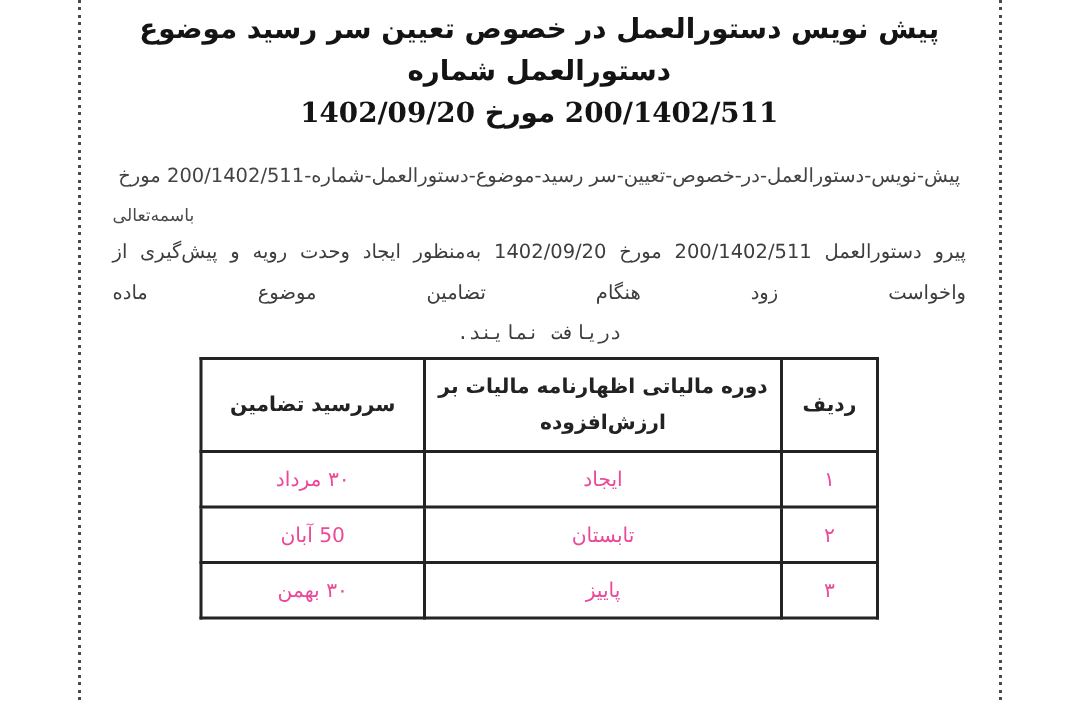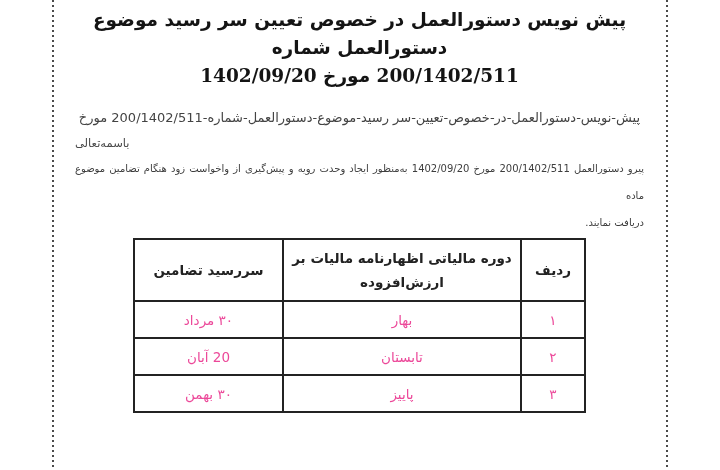--- a/index.html
+++ b/index.html
@@ -23,24 +23,24 @@
     font-family:"DejaVu Serif","Liberation Serif","DejaVu Sans",serif;
   }
   .subtitle{
     margin-top:16px;text-align:center;color:#434343;
     font-size:13px;line-height:23px;
   }
   .basmala{
     margin-top:5px;text-align:left;color:#4a4a4a;font-size:11.5px;line-height:18px;
   }
   .body-par{
-    margin-top:3px;color:#3d3d3d;font-size:10px;line-height:27px;
+    margin-top:3px;color:#3d3d3d;font-size:13px;line-height:27px;
   }
   .jline{text-align:justify;text-align-last:justify;}
-  .lline{text-align:right;}
+  .lline{text-align:center;font-family:Liberation Mono, monospace;}
   table.due-table{
     margin:2px auto 0 auto;border-collapse:collapse;direction:rtl;table-layout:fixed;width:451px;
   }
   table.due-table th,table.due-table td{
     border:2px solid #232323;text-align:center;vertical-align:middle;color:#ec4899;
     font-size:13.5px;padding:0 6px;box-sizing:border-box;
   }
   table.due-table th{font-weight:bold;height:62px;line-height:24px;color:#222;}
   table.due-table td{height:37px;line-height:18px;}
   th.th-period{padding:0 30px;}
@@ -81,27 +81,27 @@
     <thead>
       <tr>
         <th>ردیف</th>
         <th class="th-period">دوره مالیاتی اظهارنامه مالیات بر ارزش‌افزوده</th>
         <th>سررسید تضامین</th>
       </tr>
     </thead>
     <tbody>
       <tr>
         <td>۱</td>
-        <td>بهار</td>
+        <td>ایجاد</td>
         <td>۳۰ مرداد</td>
       </tr>
       <tr>
         <td>۲</td>
         <td>تابستان</td>
-        <td>20 آبان</td>
+        <td>50 آبان</td>
       </tr>
       <tr>
         <td>۳</td>
         <td>پاییز</td>
         <td>۳۰ بهمن</td>
       </tr>
 
     </tbody>
   </table>
 

